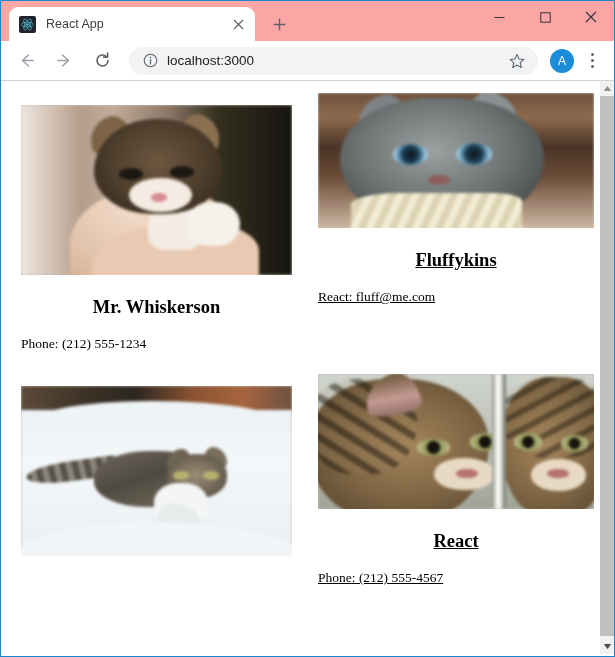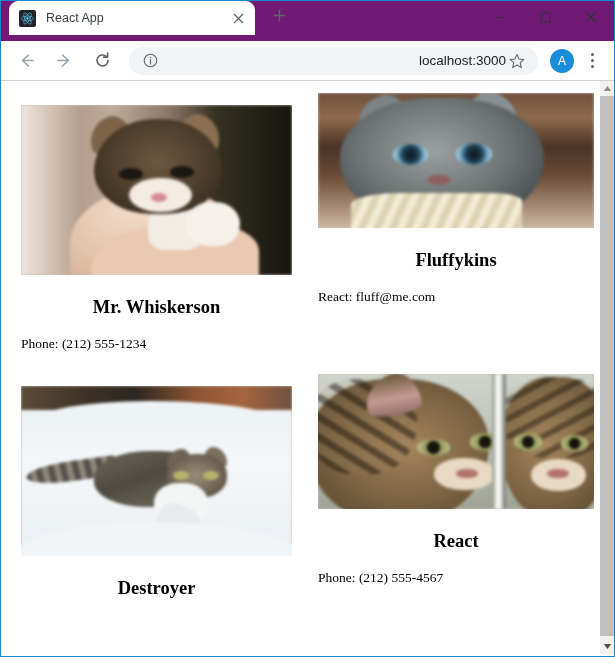--- a/index.html
+++ b/index.html
@@ -22,22 +22,23 @@
     box-sizing: border-box;
     border: 1px solid #1a86d0;
     background: #ffffff;
     overflow: hidden;
   }
 
   
   .tabstrip {
     position: relative;
     height: 40px;
-    background: #701a75;
-    display: flex;
+    background: #fca5a5;
+    display: flex;
+    align-items: flex-end;
   }
   .tab {
     position: relative;
     margin-left: 8px;
     width: 246px;
     height: 34px;
     background: #ffffff;
     border-radius: 9px 9px 0 0;
     display: flex;
     align-items: center;
@@ -143,21 +144,20 @@
     align-items: center;
     justify-content: center;
     color: #5f6368;
   }
   .url-text {
     flex: 1 1 auto;
     font-size: 13.5px;
     color: #202124;
     white-space: nowrap;
     overflow: hidden;
-    text-align: right;
   }
   .star-btn {
     width: 22px;
     height: 22px;
     flex: 0 0 22px;
     display: flex;
     align-items: center;
     justify-content: center;
     color: #5f6368;
     margin-right: 2px;
@@ -213,21 +213,21 @@
     display: flex;
     flex-wrap: wrap;
     padding: 12px 0 0 0;
   }
   .card {
     width: 50%;
     box-sizing: border-box;
     padding: 12px 8px 0 20px;
     margin-bottom: 22px;
   }
-  .card.right { padding: 0 5px 0 18px; }
+  .card.right { padding: 0 5px 0 18px; text-decoration: underline; }
 
   .cat-photo {
     width: 100%;
     height: 170px;
     position: relative;
     overflow: hidden;
     background: #cbbfb2;
   }
   .card.right .cat-photo { height: 135px; }
 
@@ -483,21 +483,20 @@
               <div class="e p3-earL"></div>
               <div class="e p3-earR"></div>
               <div class="e p3-head"></div>
               <div class="e p3-eyeL"></div>
               <div class="e p3-eyeR"></div>
               <div class="e p3-chest"></div>
               <div class="e p3-leg"></div>
               <div class="e p3-snowfg"></div>
             </div>
           </div>
-          <div class="cat-name">Destroyer</div>
           <div class="cat-line"></div>
           <div class="cat-line"></div>
         </div>
 
         <div class="card right">
           <div class="cat-photo" title="tabby kitten beside its reflection in a mirror">
             <div class="art blur">
               <div class="e p4-bg"></div>
               <div class="e p4-catA"></div>
               <div class="e p4-stripesA"></div>

